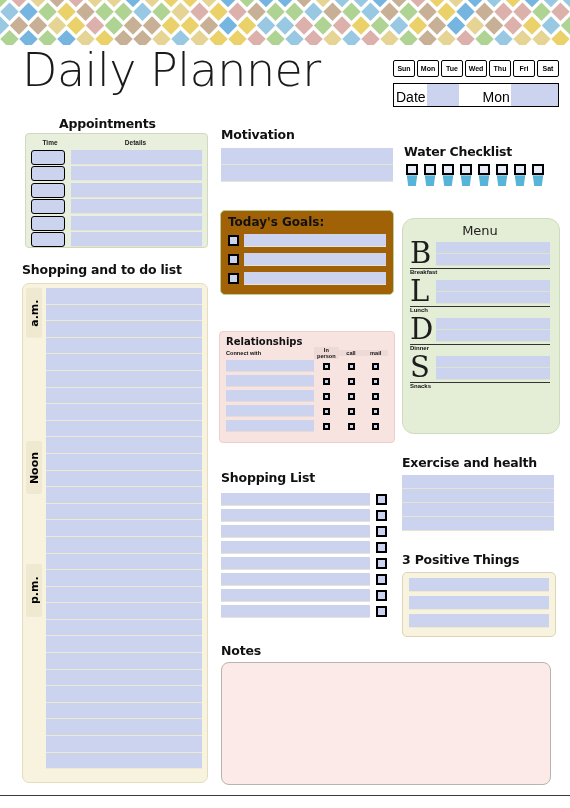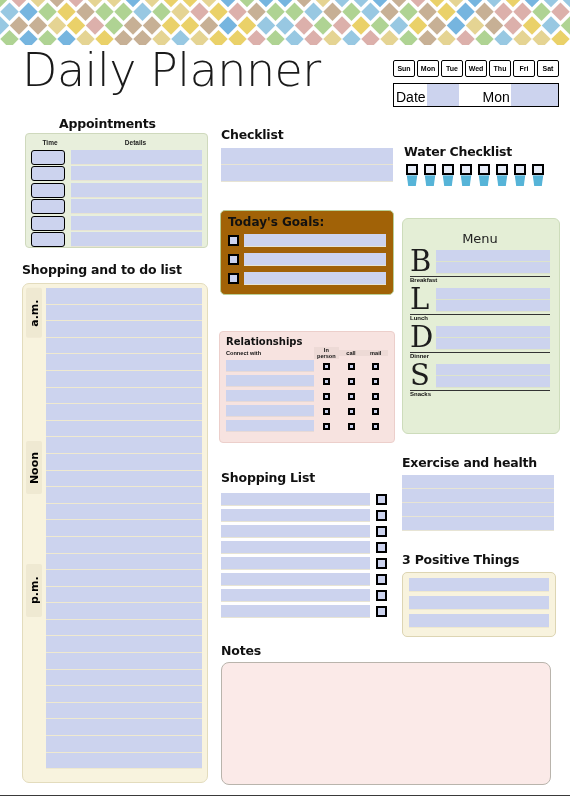--- a/index.html
+++ b/index.html
@@ -241,22 +241,22 @@
     display: flex; gap: 2px;
   }
   .glass { width: 16px; height: 24px; position: relative; }
 
   
   #menu {
     position: absolute; left: 402px; top: 218px;
     width: 158px; height: 216px;
     background: #e4eed6;
     border: 1px solid #cddcbb;
-    border-radius: 6px;
-    padding: 12px 9px 6px 7px;
+    border-radius: 12px;
+    padding: 4px 9px 6px 7px;
   }
   #menu-title {
     text-align: center;
     font-size: 13px; color: #222;
     font-family: "DejaVu Sans", sans-serif;
     font-weight: 400;
     margin-bottom: 2px;
   }
   .menu-block { margin-bottom: 3px; }
   .menu-main { display: flex; align-items: center; }
@@ -544,21 +544,21 @@
         <div class="srow"></div>
         <div class="srow"></div>
         <div class="srow"></div>
         <div class="srow"></div>
       </div>
     <div class="vlabel" id="lab-am" style="top: 4px; height: 49.8px;">a.m.</div>
     <div class="vlabel" id="lab-noon" style="top: 156.72px; height: 53.12px;">Noon</div>
     <div class="vlabel" id="lab-pm" style="top: 279.56px; height: 53.12px;">p.m.</div>
   </div>
 
-  <div class="heading" style="left:221px; top:127px;">Checklist</div>
+  <div class="heading" style="left:221px; top:127px;">Motivation</div>
   <div id="motiv">
     <div class="fline"></div>
     <div class="fline"></div>
   </div>
 
   <div id="goals">
     <div id="goals-title">Today's Goals:</div>
     <div id="goal-rows">
         <div class="goal-row">
           <div class="cbox"></div>

